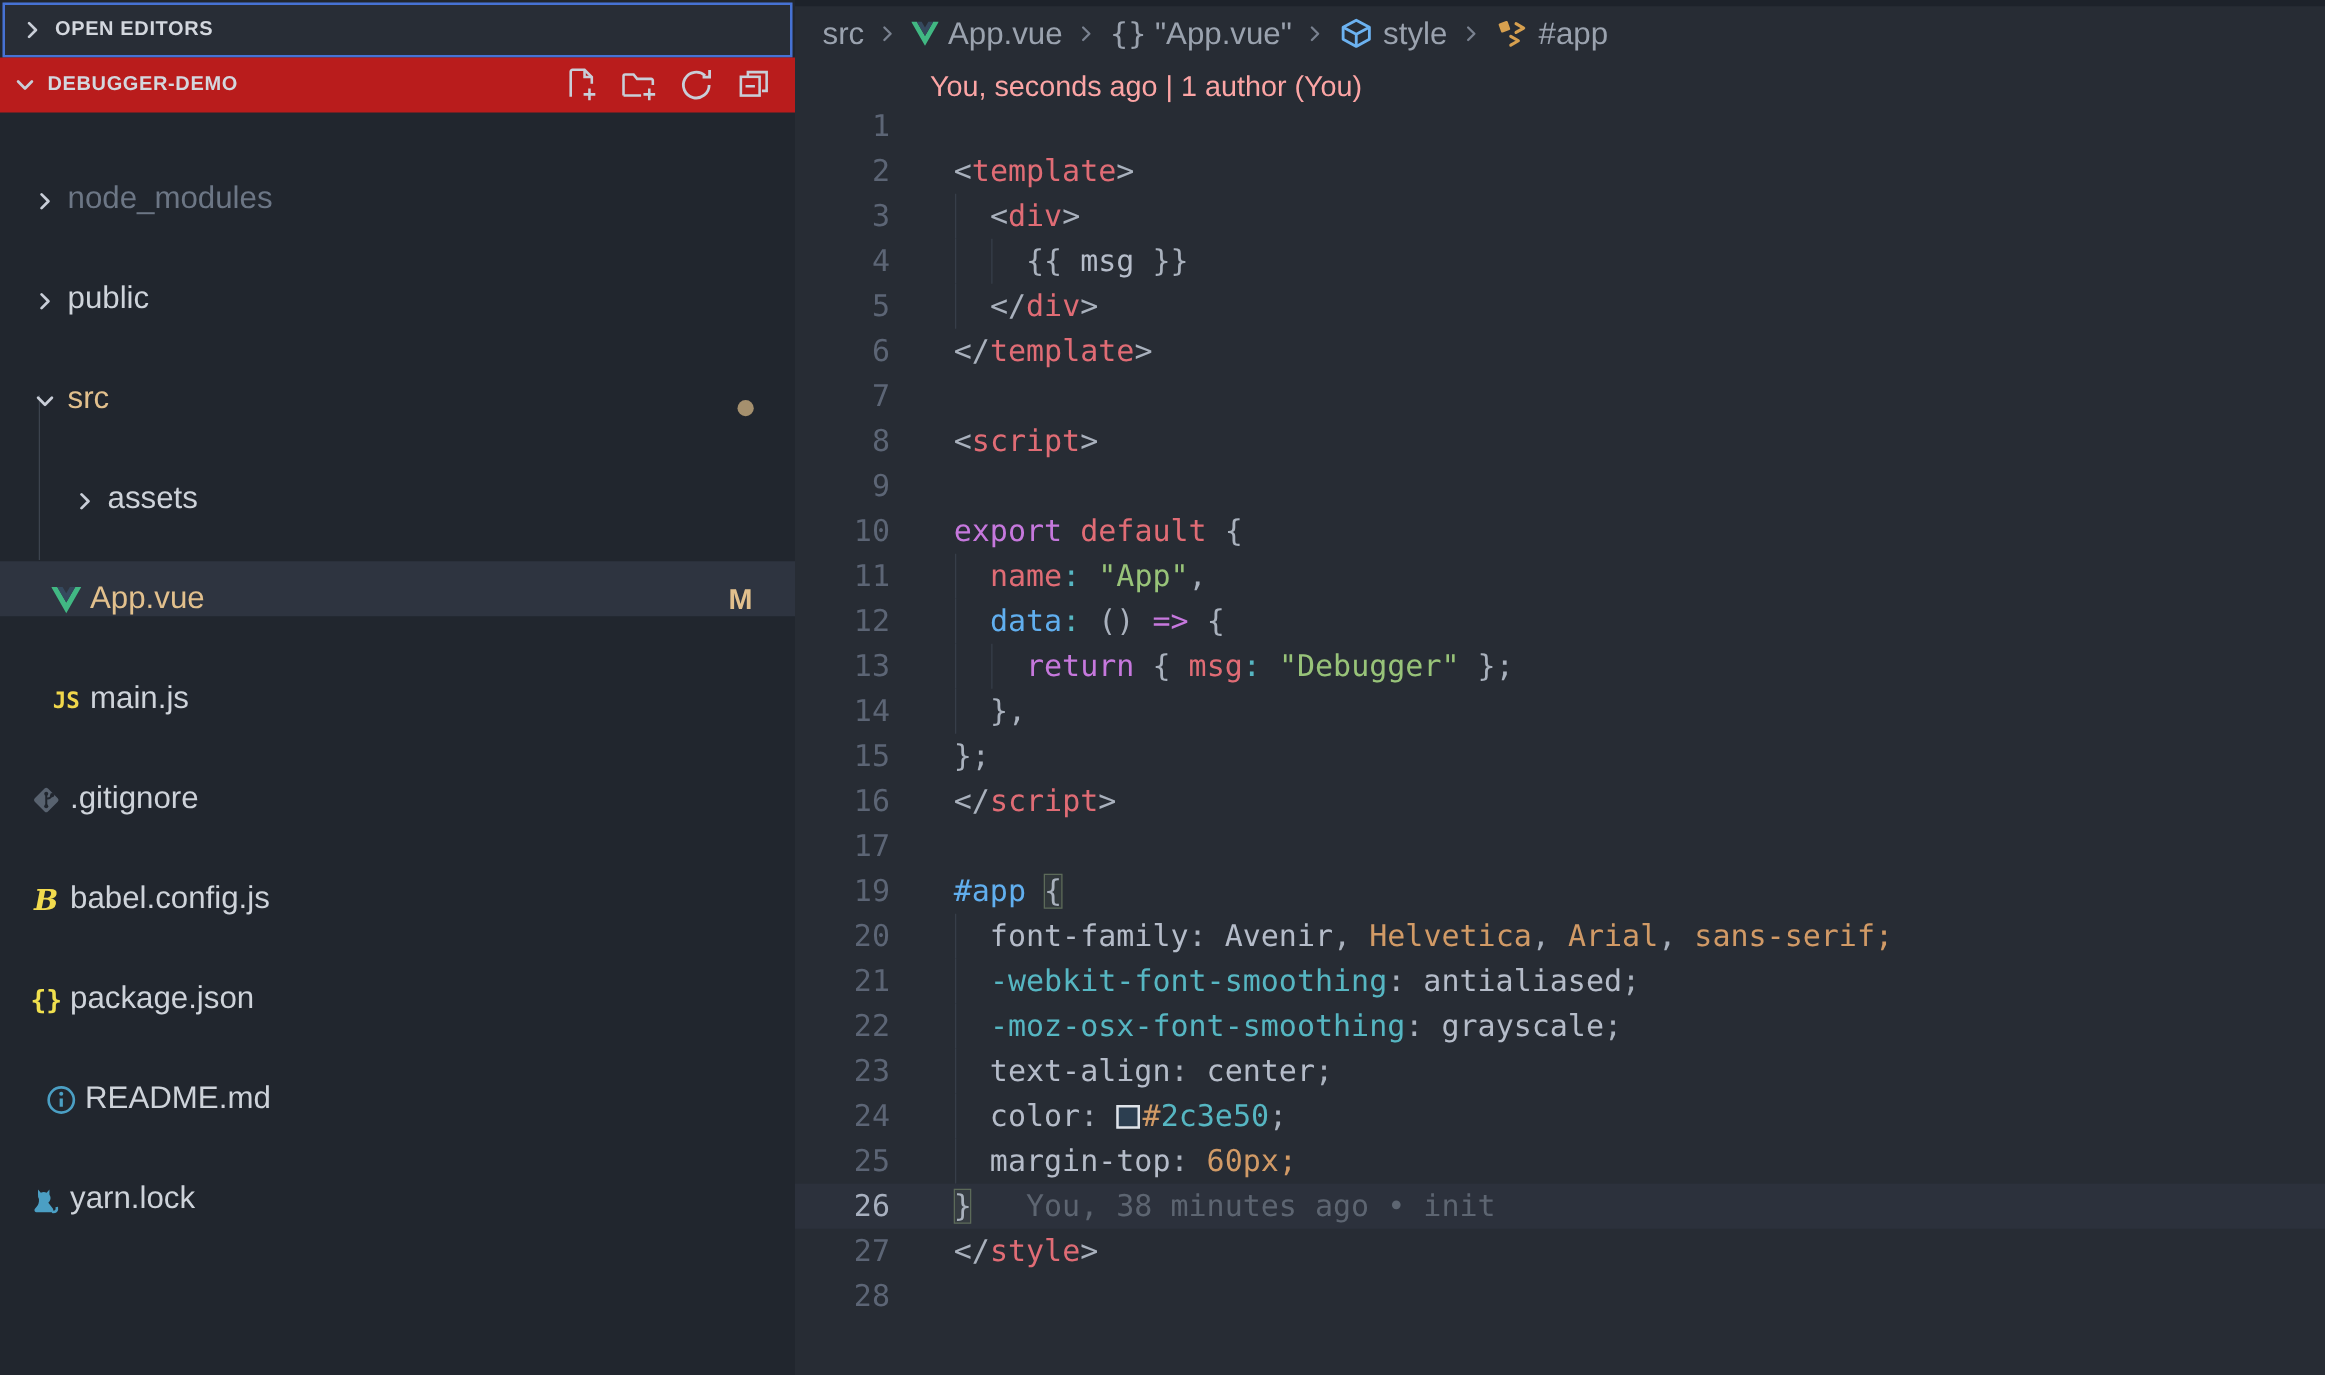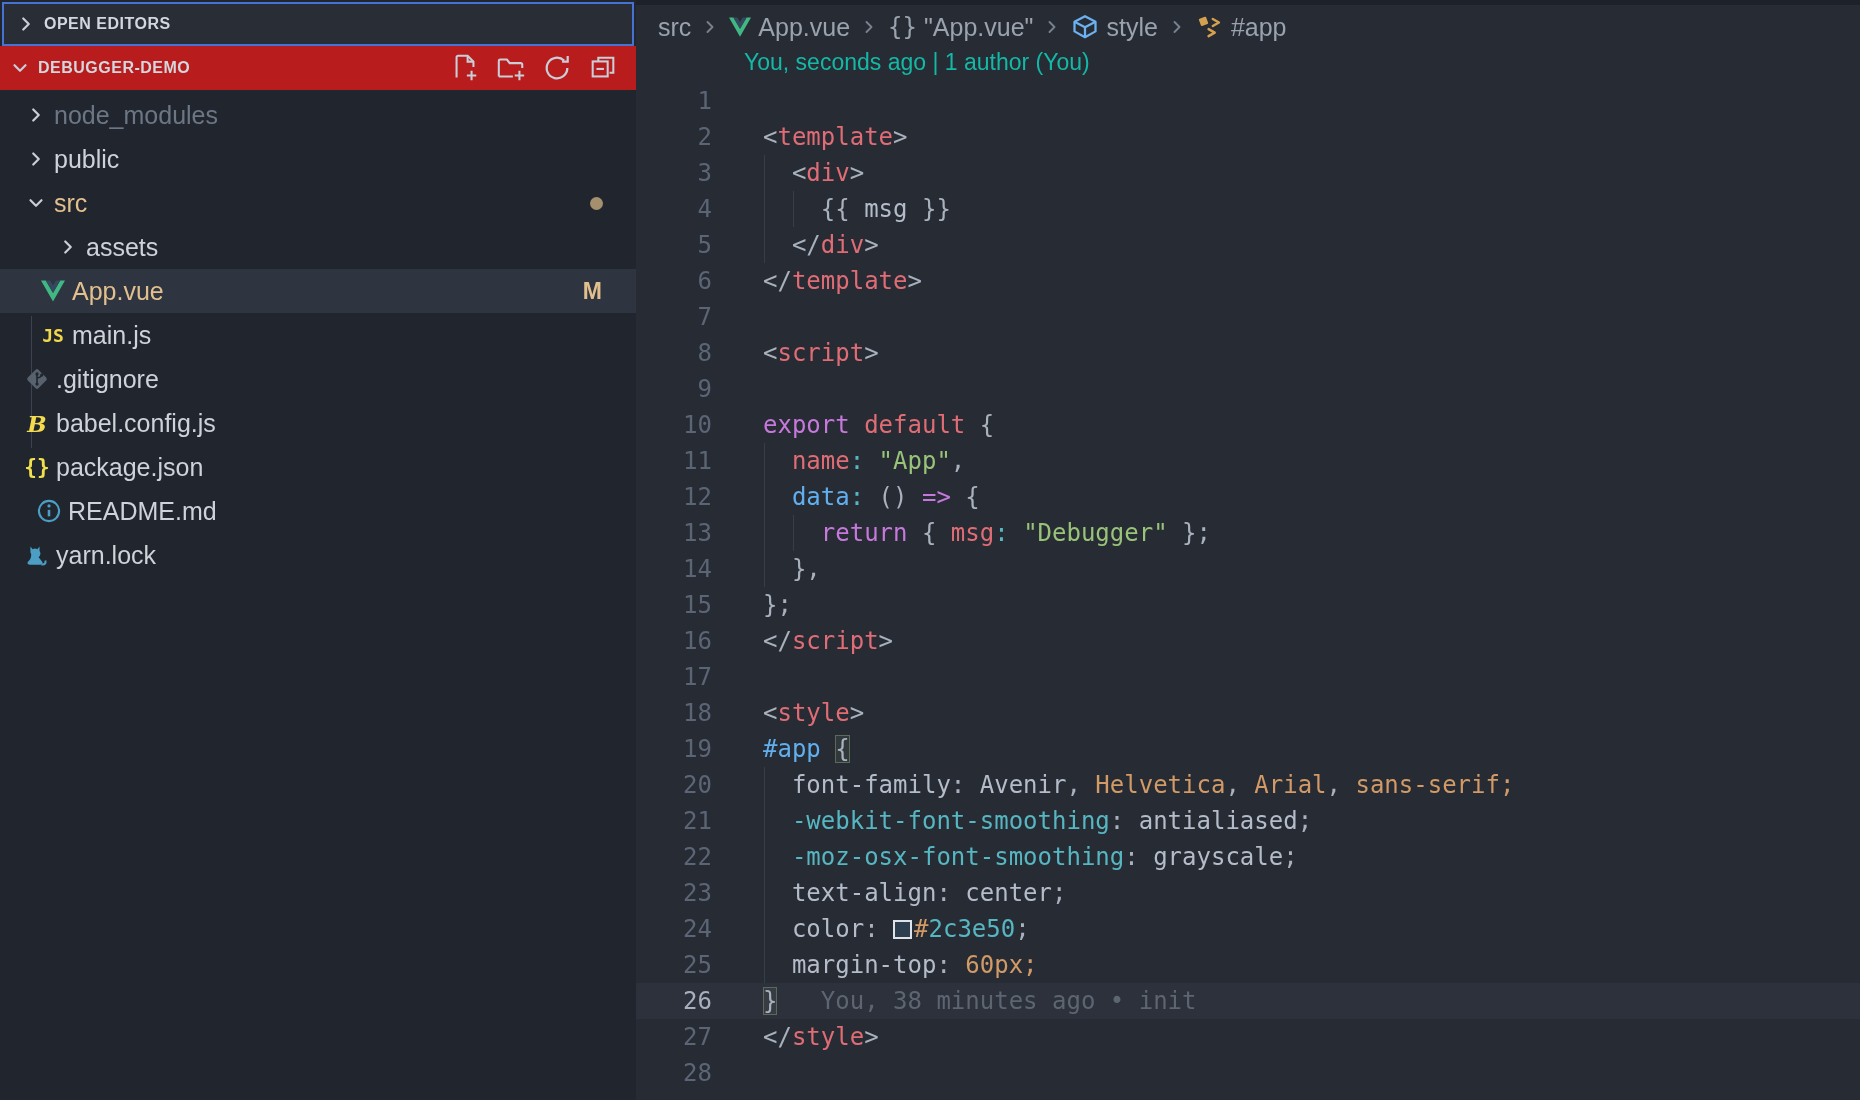--- a/index.html
+++ b/index.html
@@ -16,22 +16,22 @@
                background:#b91c1c; }
   .section-label { font-size:16px; font-weight:bold; letter-spacing:.5px; color:#d3d7de; }
   .chev { width:24px; height:24px; display:flex; align-items:center; justify-content:center;
           color:#c9ced8; flex:0 0 auto; }
   .dd-header .section-label { margin-left:6px; }
   .oe-header .section-label { margin-left:6px; }
   .actions { margin-left:auto; display:flex; gap:16px; }
   .action-btn { width:30px; height:30px; display:flex; align-items:center; justify-content:center;
                 color:#c9ced8; cursor:pointer; border-radius:4px; }
   .tree { margin-top:3px; position:relative; }
-  .tree-row { height:44px; display:flex; align-items:center; font-size:25px; color:#ced3da;
-              cursor:pointer; position:relative; }
+  .tree-row { height:44px; display:flex; align-items:flex-end; font-size:25px; color:#ced3da;
+              cursor:pointer; position:relative;margin-top:36px; }
   .tree-row.selected { background:#2e3440; }
   .tree-row.dim .tree-label { color:#6c7685; }
   .tree-row.modified .tree-label { color:#e2c08d; }
   .tree-label { margin-left:6px; white-space:nowrap; }
   .tree-icon { width:26px; height:26px; display:flex; align-items:center; justify-content:center;
                flex:0 0 auto; }
   .badge { margin-left:auto; margin-right:34px; color:#e2c08d; font-size:23px; font-weight:bold; }
   .badge-dot { width:13px; height:13px; border-radius:50%; background:#a5906e;
                margin-left:auto; margin-right:33px; }
   .indent-guide-tree { position:absolute; left:31px; top:223px; width:1px; height:132px;
@@ -44,22 +44,22 @@
 
   
   .editor { flex:1; display:flex; flex-direction:column; background:#272c34; }
   .top-strip { height:5px; background:#1d222a; }
   .breadcrumbs { height:44px; display:flex; align-items:center; padding-left:22px;
                  font-size:25px; color:#9aa2ae; }
   .crumb { display:flex; align-items:center; cursor:pointer; }
   .crumb .bc-icon { margin-right:7px; display:flex; align-items:center; }
   .crumb-sep { margin:0 9px; color:#79818f; display:flex; align-items:center; }
   .bc-braces { color:#9aa2ae; font-size:24px; font-family:"DejaVu Sans Mono",monospace; }
-  .codelens { height:34px; display:flex; align-items:flex-start; padding-left:108px;
-              font-size:23px; color:#14b8a6; cursor:pointer; }
+  .codelens { height:34px; display:flex; align-items:flex-end; padding-left:108px;
+              font-size:23px; color:#fca5a5; cursor:pointer; }
   .code-area { font-family:"DejaVu Sans Mono",monospace; font-size:24px; }
   .line { height:36px; display:flex; align-items:center; position:relative; }
   .line.current { background:#2c313c; }
   .gutter { width:76px; text-align:right; color:#5c6575; font-size:24px; flex:0 0 auto;
             cursor:pointer; }
   .line.current .gutter { color:#a8b0bf; }
   .code { margin-left:51px; white-space:pre; position:relative; height:36px; line-height:36px; }
   .guide { position:absolute; top:0; bottom:0; width:1px; background:#373e49; }
   .tk-fg{color:#b5bcc9} .tk-gray{color:#a9b1bd} .tk-red{color:#e06c75}
   .tk-purple{color:#c678dd} .tk-blue{color:#61afef} .tk-green{color:#98c379}
@@ -344,24 +344,20 @@
         </div>
         <div class="line">
           <span class="gutter">16</span>
           <span class="code"><span class="tk-gray">&lt;/</span><span class="tk-red">script</span><span class="tk-gray">&gt;</span></span>
         </div>
         <div class="line">
           <span class="gutter">17</span>
           <span class="code"></span>
         </div>
         <div class="line">
-          <span class="gutter">18</span>
-          <span class="code"><span class="tk-gray">&lt;</span><span class="tk-red">style</span><span class="tk-gray">&gt;</span></span>
-        </div>
-        <div class="line">
           <span class="gutter">19</span>
           <span class="code"><span class="tk-blue">#app</span><span class="tk-fg"> </span><span class="tk-gray tk-box">{</span></span>
         </div>
         <div class="line">
           <span class="gutter">20</span>
           <span class="code"><span class="guide" style="left: calc(0ch + 1px);"></span><span class="tk-fg">  font-family</span><span class="tk-gray">:</span><span class="tk-fg"> Avenir</span><span class="tk-gray">,</span><span class="tk-fg"> </span><span class="tk-orange">Helvetica</span><span class="tk-gray">,</span><span class="tk-fg"> </span><span class="tk-orange">Arial</span><span class="tk-gray">,</span><span class="tk-fg"> </span><span class="tk-orange">sans-serif;</span></span>
         </div>
         <div class="line">
           <span class="gutter">21</span>
           <span class="code"><span class="guide" style="left: calc(0ch + 1px);"></span><span class="tk-fg">  </span><span class="tk-cyan">-webkit-font-smoothing</span><span class="tk-gray">:</span><span class="tk-fg"> antialiased</span><span class="tk-gray">;</span></span>

